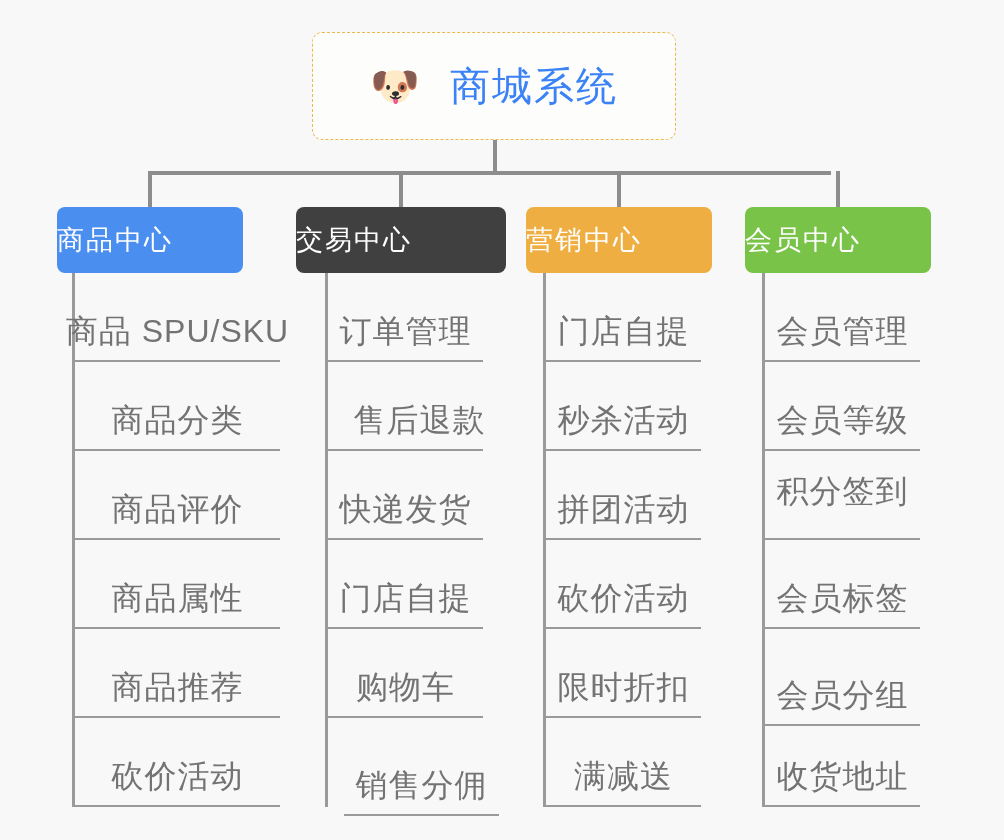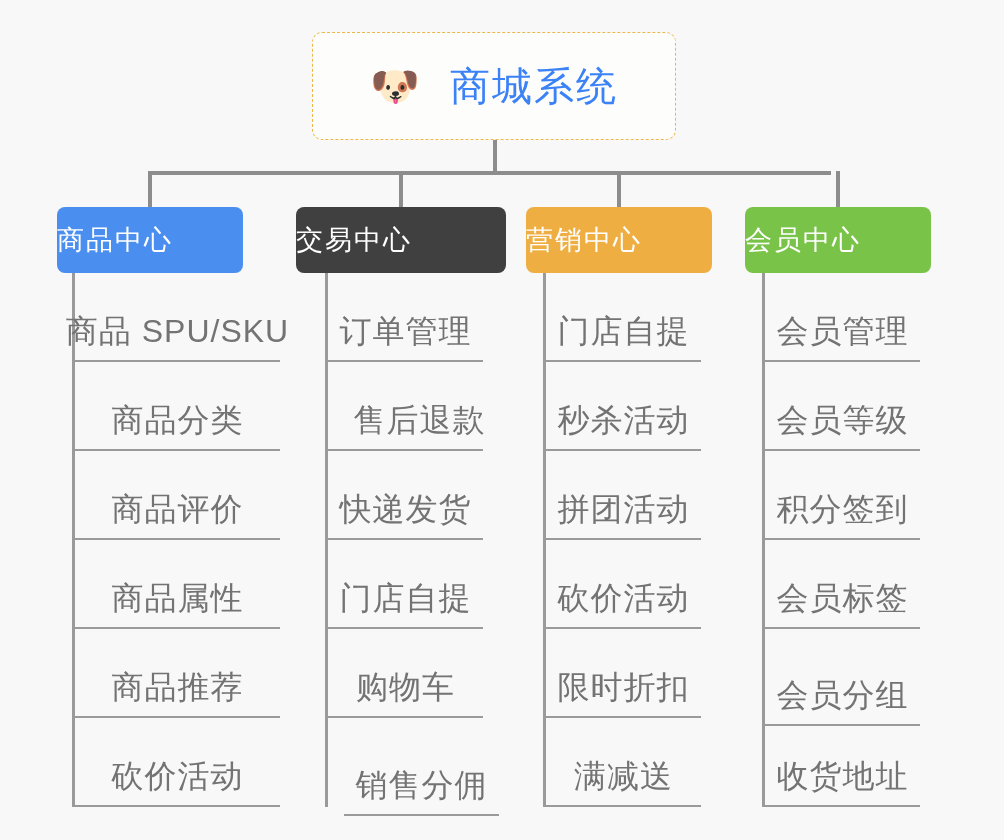--- a/index.html
+++ b/index.html
@@ -214,21 +214,21 @@
         <span>会员中心</span>
       </div>
       <div class="column" style="left: 762px;">
         <div class="rail" style="height: 534px; background: rgb(154, 154, 154);"></div>
         <div class="item" style="top: 0px; width: 155px;">
           <span class="item-label">会员管理</span>
         </div>
         <div class="item" style="top: 89px; width: 155px;">
           <span class="item-label">会员等级</span>
         </div>
-        <div class="item" style="top: 178px; width: 155px;">
+        <div class="item" style="top: 178px; width: 155px; align-items: center;">
           <span class="item-label">积分签到</span>
         </div>
         <div class="item" style="top: 267px; width: 155px;">
           <span class="item-label">会员标签</span>
         </div>
         <div class="item" style="top: 364px; width: 155px;">
           <span class="item-label">会员分组</span>
         </div>
         <div class="item" style="top: 445px; width: 155px;">
           <span class="item-label">收货地址</span>

